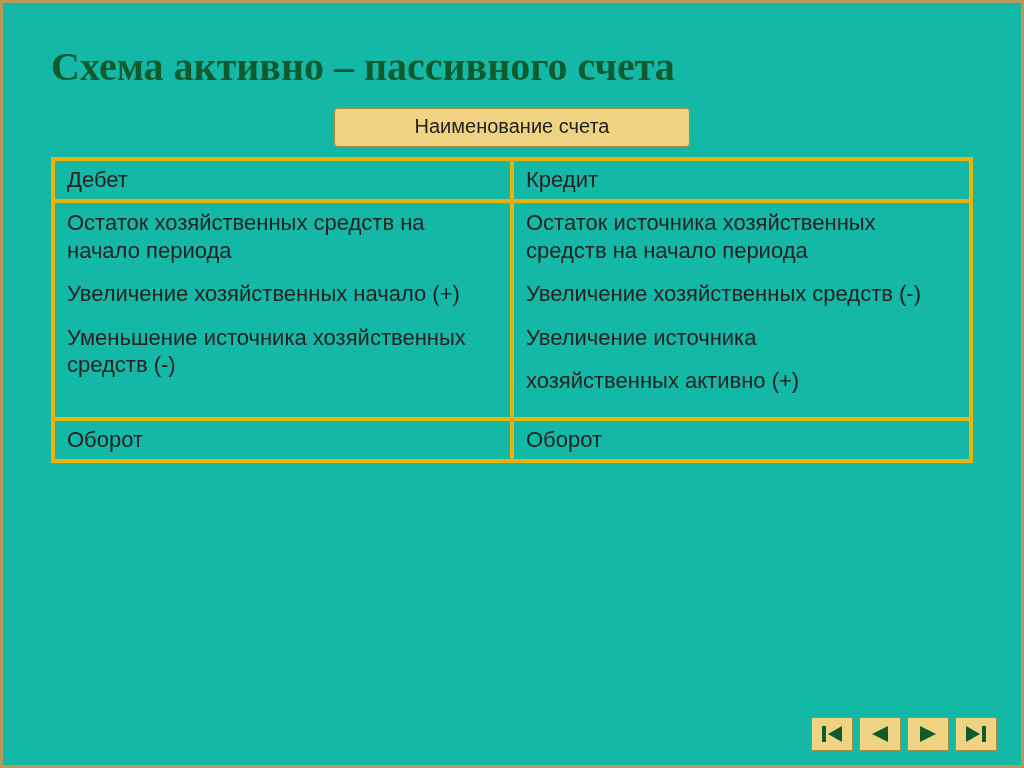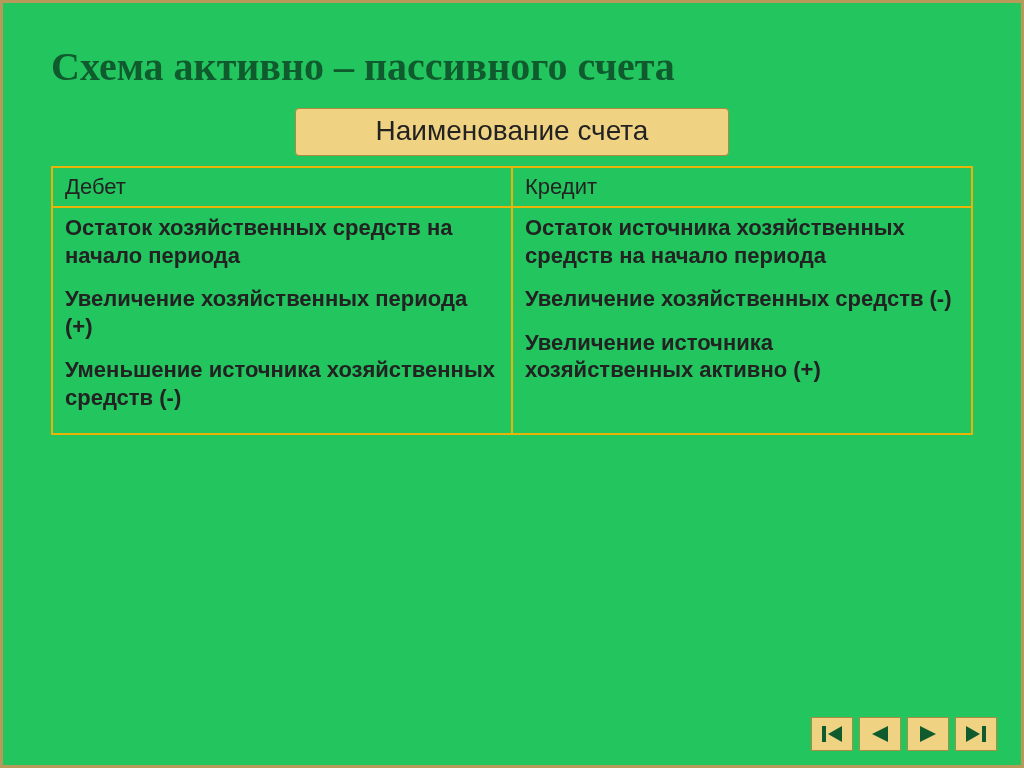--- a/index.html
+++ b/index.html
@@ -7,68 +7,67 @@
     padding: 0;
     width: 1024px;
     height: 768px;
     font-family: Arial, sans-serif;
     background: #fff;
   }
   .slide {
     box-sizing: border-box;
     width: 1024px;
     height: 768px;
-    background: #22c55e;
+    background: #14b8a6;
     border: 3px solid #b79a5a;
     padding: 40px 48px 20px 48px;
     display: flex;
     flex-direction: column;
     position: relative;
   }
   .title {
     color: #0f5b2e;
     font-family: 'Times New Roman', serif;
     font-weight: bold;
     font-size: 40px;
     margin: 0 0 18px 0;
   }
   .badge {
     background: #f0d382;
     border: 1.5px solid #a98c40;
     border-radius: 4px;
     text-align: center;
     padding: 6px 80px 8px 80px;
-    font-size: 28px;
+    font-size: 20px;
     color: #222;
     margin: 0 auto 10px auto;
     display: block;
     width: max-content;
   }
   table.account {
     border-collapse: collapse;
     width: 100%;
     table-layout: fixed;
   }
   table.account td, table.account th {
-    border: 2px solid #eab308;
+    border: 4px solid #eab308;
     font-size: 22px;
     color: #222;
     padding: 6px 12px;
     vertical-align: top;
     font-weight: normal;
     text-align: left;
   }
   th.credit {
     text-align: right;
     border-radius: 11px;
   }
   td.body-cell p {
     margin: 0 0 16px 0;
     line-height: 1.25;
-    font-weight: bold;
   }
   td.body-cell p.last {
     margin-bottom: 16px;
   }
   .nav {
     position: absolute;
     bottom: 14px;
     right: 24px;
     display: flex;
     gap: 6px;
@@ -98,29 +97,33 @@
 
   <table class="account">
     <tbody>
         <tr>
       <th>Дебет</th>
       <th class="credit">Кредит</th>
     </tr>
     <tr>
       <td class="body-cell">
         <p>Остаток  хозяйственных средств на начало периода</p>
-        <p>Увеличение хозяйственных периода (+)</p>
+        <p>Увеличение хозяйственных начало (+)</p>
         <p class="last">Уменьшение источника хозяйственных средств (-)</p>
       </td>
       <td class="body-cell">
         <p>Остаток источника хозяйственных средств на начало периода</p>
         <p>Увеличение хозяйственных средств (-)</p>
-        <p style="margin-bottom:0">Увеличение источника</p>
+        <p style="margin-bottom:16px">Увеличение источника</p>
         <p class="last">хозяйственных активно (+)</p>
       </td>
+    </tr>
+    <tr>
+      <td>Оборот</td>
+      <td>Оборот</td>
     </tr>
   </tbody>
     </table>
 
   <div class="nav">
     <div class="nav-btn">
       <svg width="24" height="20" viewBox="0 0 24 20">
         <rect x="2" y="2" width="4" height="16" fill="#0f5b2e"></rect>
         <polygon points="22,2 22,18 8,10" fill="#0f5b2e"></polygon>
       </svg>

